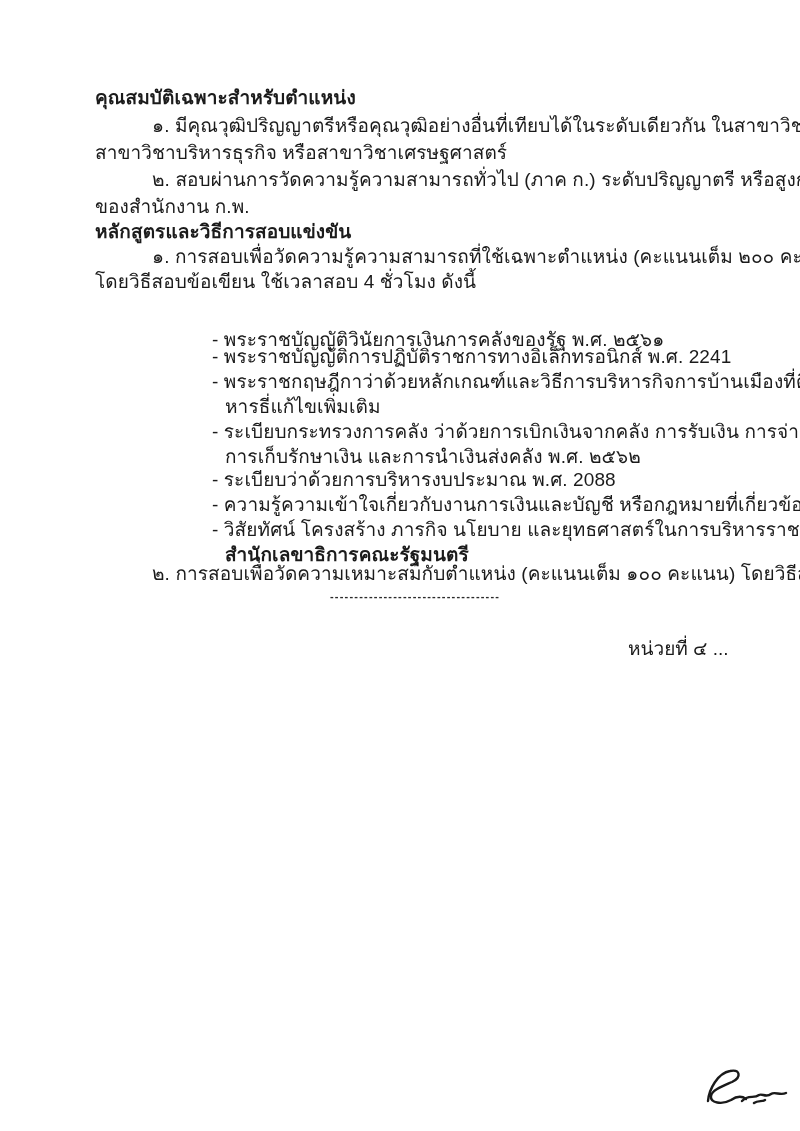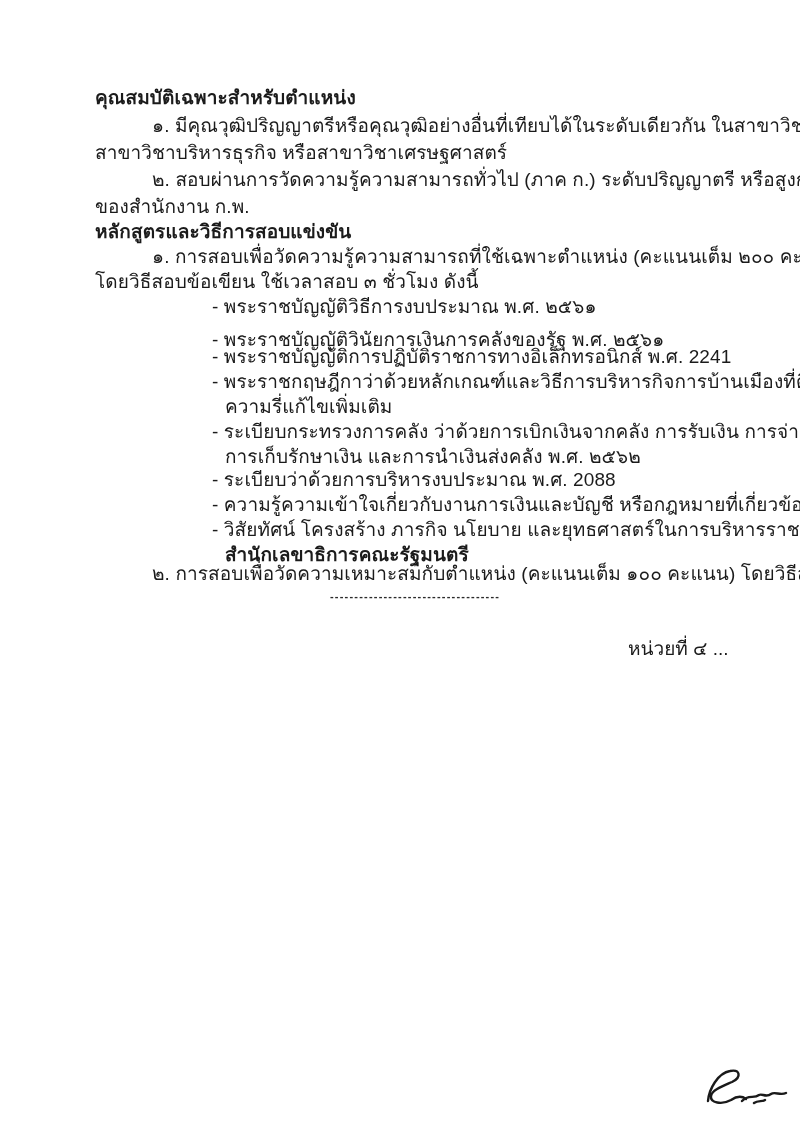--- a/index.html
+++ b/index.html
@@ -52,27 +52,26 @@
 <div class="page">
 
   <div class="ln bold" style="left:95px;  top:86px;">คุณสมบัติเฉพาะสำหรับตำแหน่ง</div>
   <div class="ln" style="left:152px; top:114px;">๑. มีคุณวุฒิปริญญาตรีหรือคุณวุฒิอย่างอื่นที่เทียบได้ในระดับเดียวกัน ในสาขาวิชาการบัญชี</div>
   <div class="ln" style="left:95px;  top:141px;">สาขาวิชาบริหารธุรกิจ หรือสาขาวิชาเศรษฐศาสตร์</div>
   <div class="ln" style="left:152px; top:168px;">๒. สอบผ่านการวัดความรู้ความสามารถทั่วไป (ภาค ก.) ระดับปริญญาตรี หรือสูงกว่า</div>
   <div class="ln" style="left:95px;  top:195px;">ของสำนักงาน ก.พ.</div>
 
   <div class="ln bold" style="left:95px;  top:220px;">หลักสูตรและวิธีการสอบแข่งขัน</div>
   <div class="ln" style="left:152px; top:245px;">๑. การสอบเพื่อวัดความรู้ความสามารถที่ใช้เฉพาะตำแหน่ง (คะแนนเต็ม ๒๐๐ คะแนน)</div>
-  <div class="ln" style="left:95px;  top:270px;">โดยวิธีสอบข้อเขียน ใช้เวลาสอบ ๓ ชั่วโมง ดังนี้</div>
+  <div class="ln" style="left:95px;  top:270px;">โดยวิธีสอบข้อเขียน ใช้เวลาสอบ 4 ชั่วโมง ดังนี้</div>
 
-  <div class="ln" style="left:212px; top:295px;">- พระราชบัญญัติวิธีการงบประมาณ พ.ศ. ๒๕๖๑</div>
   <div class="ln" style="left:212px; top:328px;">- พระราชบัญญัติวินัยการเงินการคลังของรัฐ พ.ศ. ๒๕๖๑</div>
   <div class="ln" style="left:212px; top:345px;">- พระราชบัญญัติการปฏิบัติราชการทางอิเล็กทรอนิกส์ พ.ศ. 2241</div>
   <div class="ln" style="left:212px; top:370px;">- พระราชกฤษฎีกาว่าด้วยหลักเกณฑ์และวิธีการบริหารกิจการบ้านเมืองที่ดี พ.ศ. ๒๕๔๖</div>
-  <div class="ln" style="left:225px; top:395px;">ความรี่แก้ไขเพิ่มเติม</div>
+  <div class="ln" style="left:225px; top:395px;">หารธี่แก้ไขเพิ่มเติม</div>
   <div class="ln" style="left:212px; top:420px;">- ระเบียบกระทรวงการคลัง ว่าด้วยการเบิกเงินจากคลัง การรับเงิน การจ่ายเงิน</div>
   <div class="ln" style="left:225px; top:445px;">การเก็บรักษาเงิน และการนำเงินส่งคลัง พ.ศ. ๒๕๖๒</div>
   <div class="ln" style="left:212px; top:468px;">- ระเบียบว่าด้วยการบริหารงบประมาณ พ.ศ. 2088</div>
   <div class="ln" style="left:212px; top:493px;">- ความรู้ความเข้าใจเกี่ยวกับงานการเงินและบัญชี หรือกฎหมายที่เกี่ยวข้อง</div>
   <div class="ln" style="left:212px; top:518px;">- วิสัยทัศน์ โครงสร้าง ภารกิจ นโยบาย และยุทธศาสตร์ในการบริหารราชการของ</div>
   <div class="ln" style="left:225px; top:543px;font-weight:bold;">สำนักเลขาธิการคณะรัฐมนตรี</div>
 
   <div class="ln" style="left:152px; top:562px;">๒. การสอบเพื่อวัดความเหมาะสมกับตำแหน่ง (คะแนนเต็ม ๑๐๐ คะแนน) โดยวิธีสอบสัมภาษณ์</div>
 
   <div class="sep" style="left:330px; top:590px;">-----------------------------------</div>

